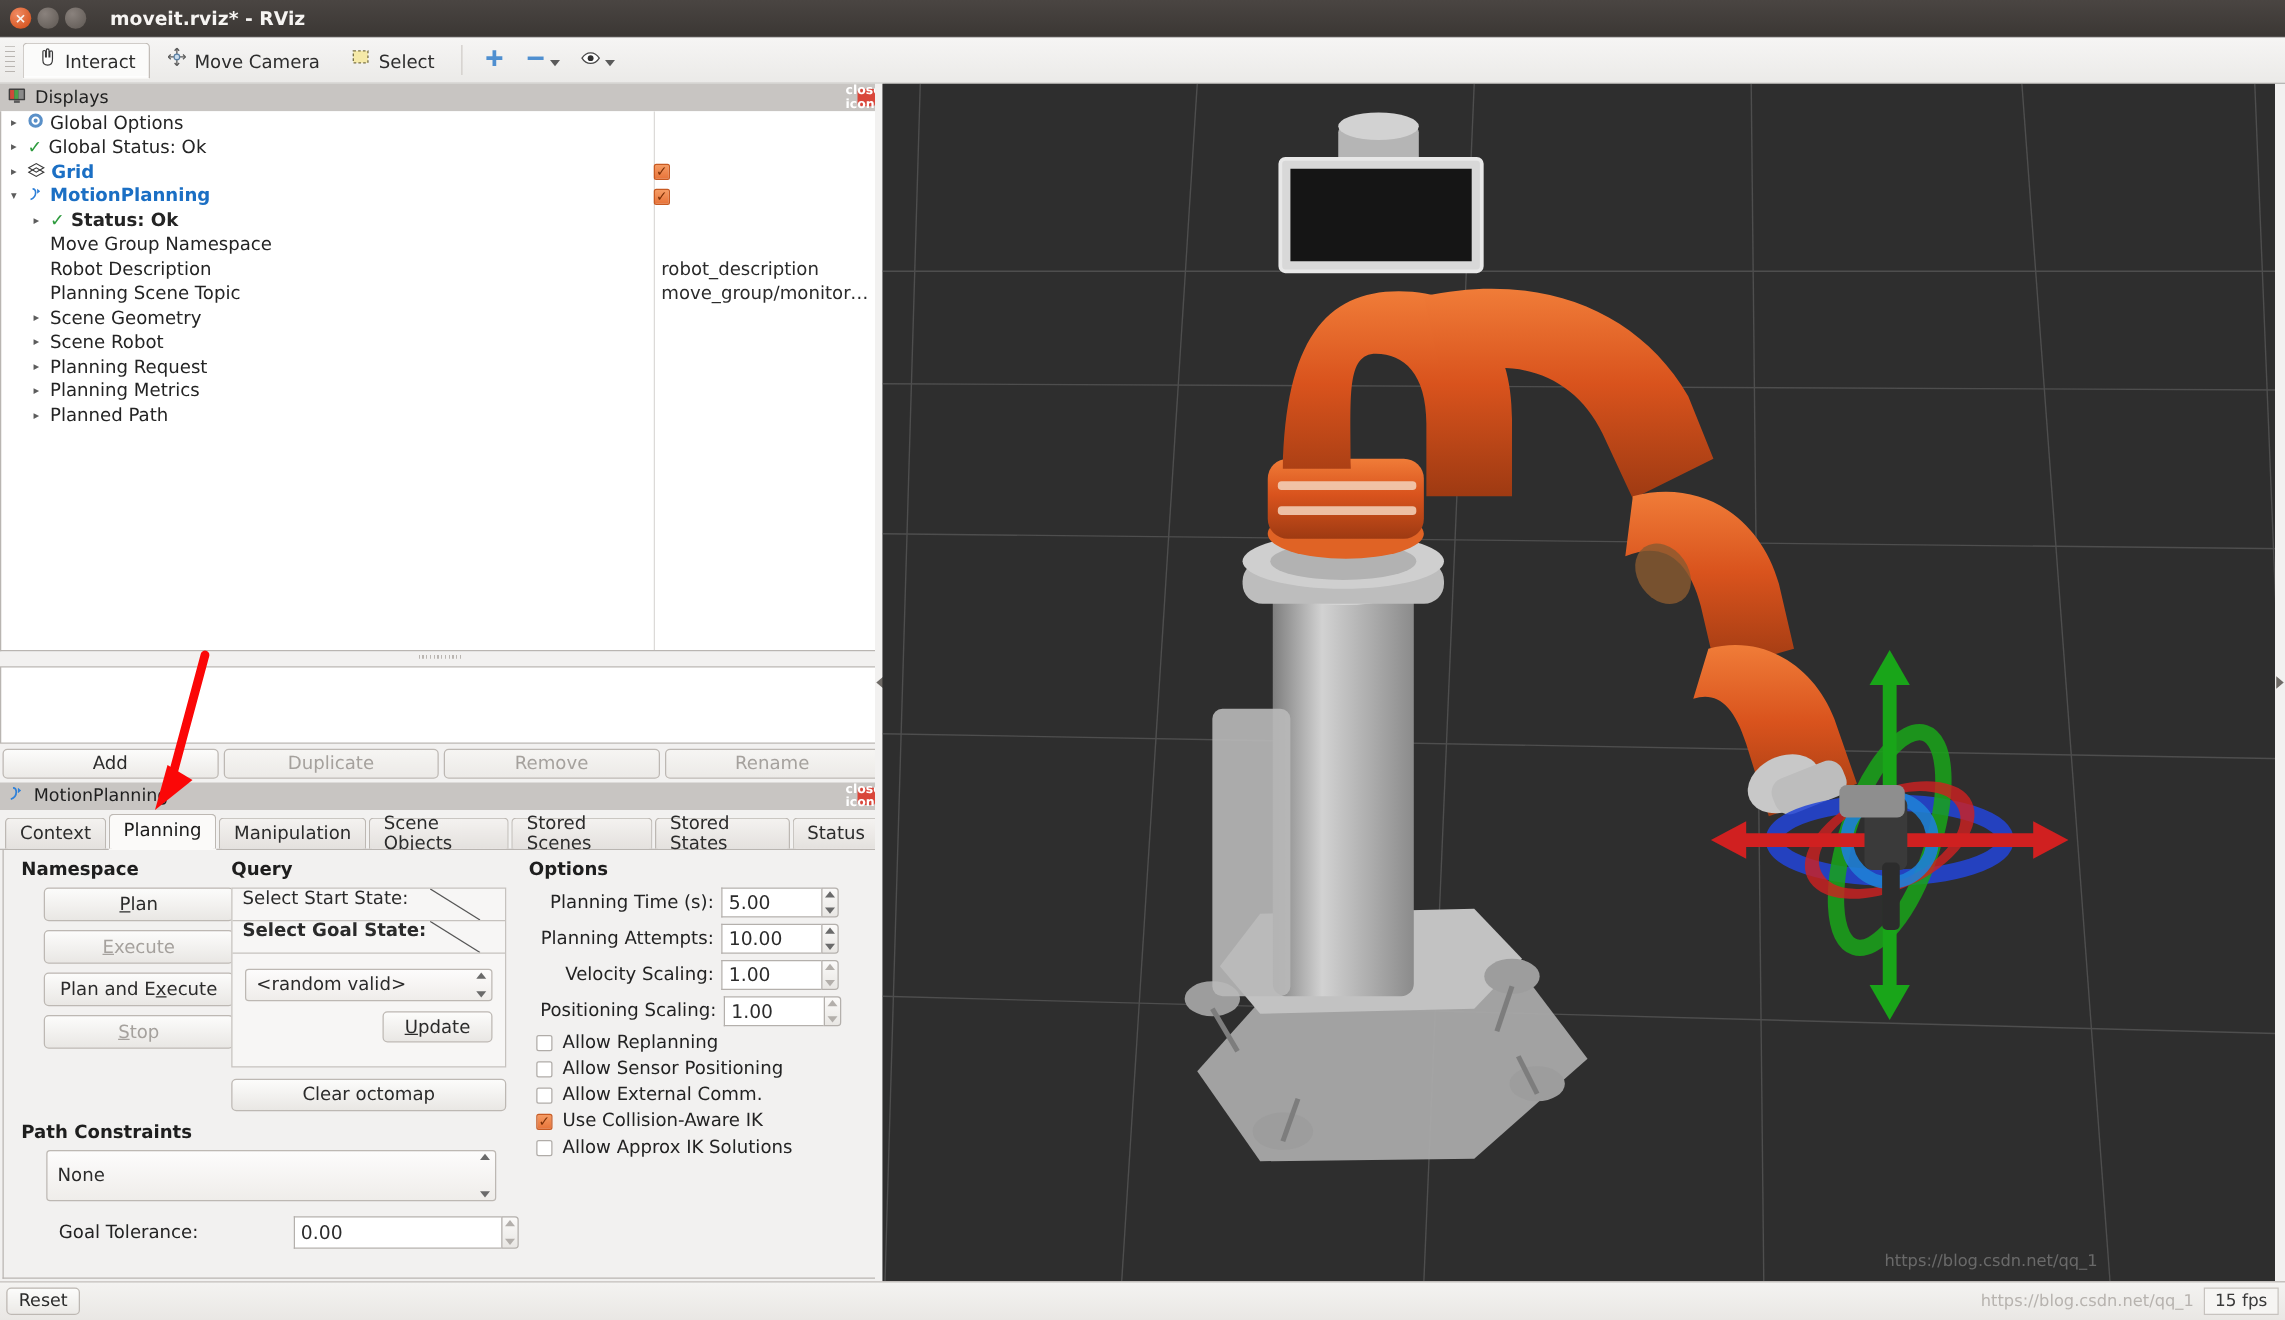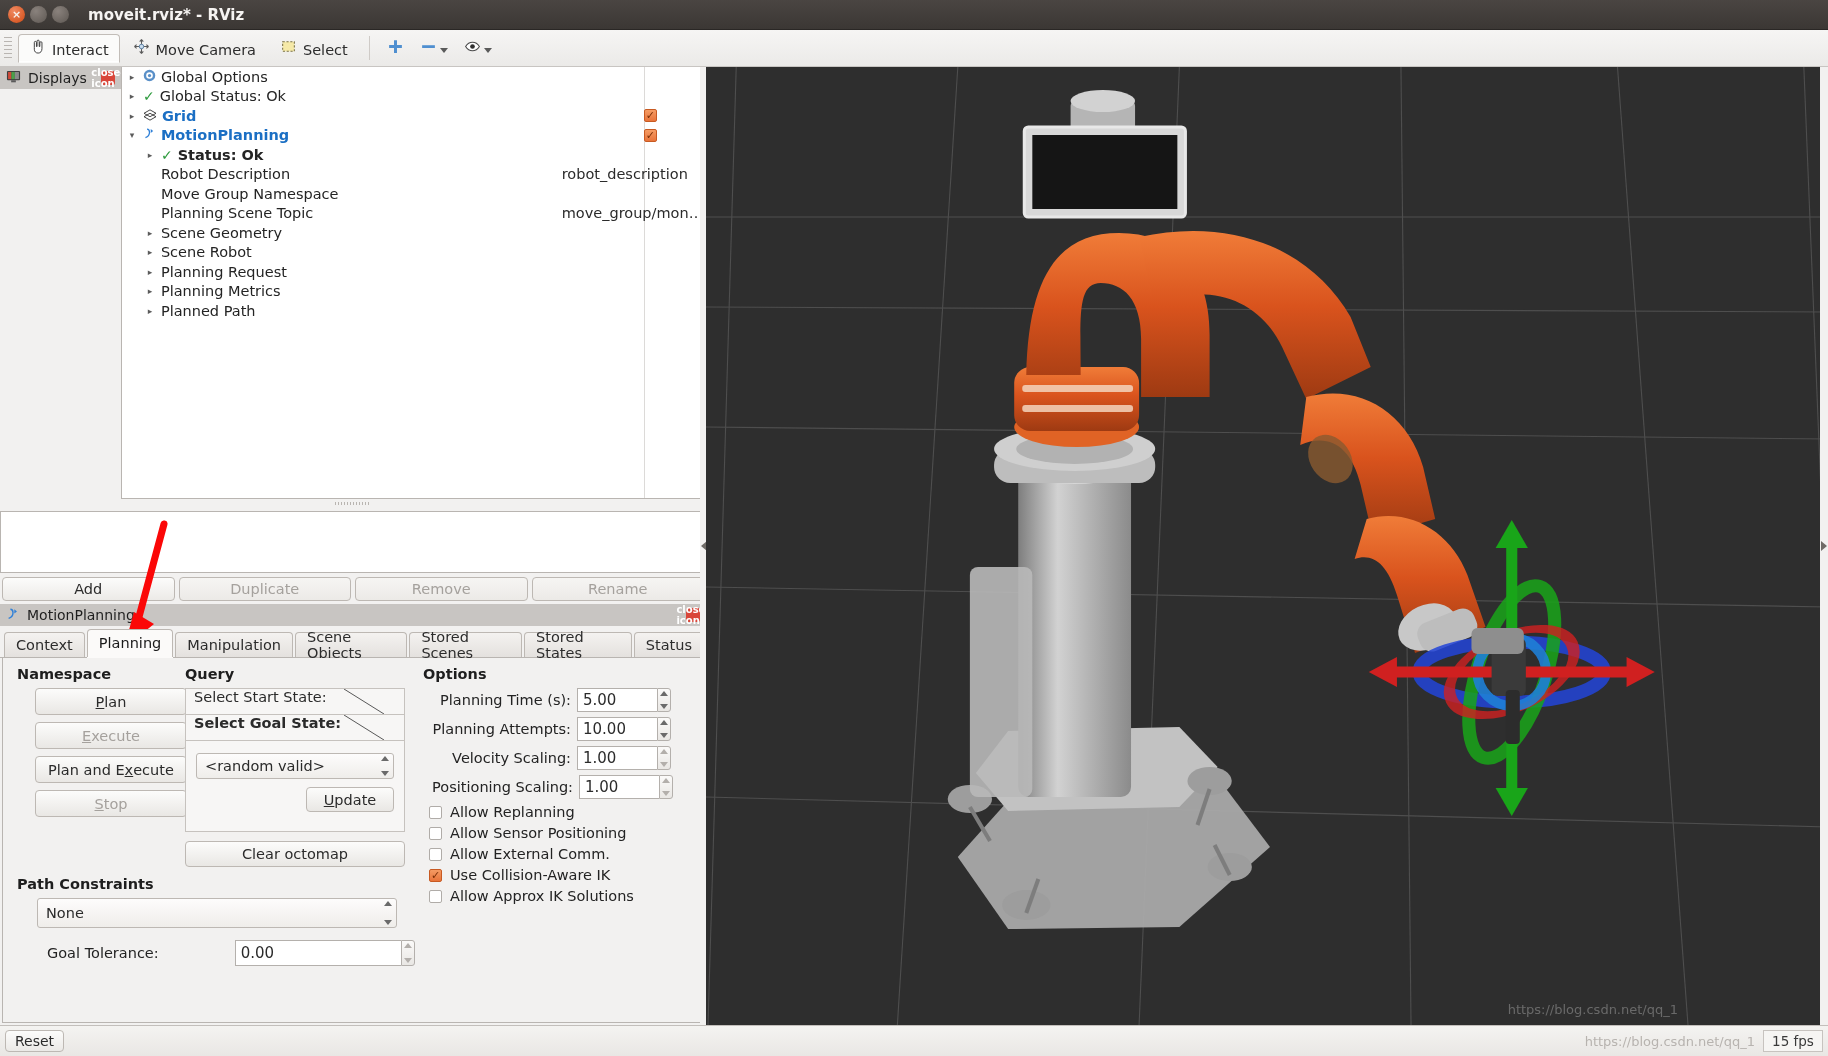--- a/index.html
+++ b/index.html
@@ -58,21 +58,21 @@
   #left-col { position:absolute; left:0; top:0; width:706px; bottom:0;
               display:flex; flex-direction:column; background:#f2f1f0; }
 
   
   .dock-title { height:22px; background:#c8c5c2; display:flex; align-items:center;
                 padding:0 6px; gap:7px; font-size:14px; color:#1f1f1f; }
   .dock-title .spacer { flex:1; }
   .dock-close { width:14px;height:14px;background:#d9463a;color:#fff;font-size:10px;
                 display:flex;align-items:center;justify-content:center;border-radius:2px;
                 font-weight:bold; }
-  #displays-dock { display:flex; flex-direction:row; }
+  #displays-dock { display:flex; flex-direction:column; }
   #displays-tree { height:432px; background:#ffffff; border:1px solid #b9b5b1;
                    border-top:none; position:relative; overflow:hidden; }
   .col-divider { position:absolute; top:0; bottom:0; left:522px; width:1px; background:#dcdad8; }
   .tree-row { display:flex; align-items:center; height:19.5px; font-size:14.5px; position:relative; }
   .tree-label { display:flex; align-items:center; gap:5px; width:522px; padding-left:4px; white-space:nowrap; }
   .tree-val { padding-left:6px; color:#2b2b2b; font-size:14.5px; white-space:nowrap;
               overflow:hidden; text-overflow:ellipsis; width:180px; }
   .arrow { width:12px; display:inline-block; text-align:center; color:#5c5c5c; font-size:9px; }
   .arrow.blank { color:transparent; }
   .tname { color:#242424; }
@@ -326,29 +326,29 @@
             <div class="tree-row">
               <span class="tree-label" style="padding-left:22px">
                 <span class="arrow">▸</span>
                 <span class="okcheck">✓</span>
                 <span class="tname" style="font-weight:bold;">Status: Ok</span>
               </span>
             </div>
             <div class="tree-row">
               <span class="tree-label" style="padding-left:22px">
                 <span class="arrow blank">▸</span>
+                <span class="tname" style="">Move Group Namespace</span>
+              </span>
+            </div>
+            <div class="tree-row">
+              <span class="tree-label" style="padding-left:22px">
+                <span class="arrow blank">▸</span>
                 <span class="tname" style="">Robot Description</span>
               </span>
               <span class="tree-val">robot_description</span>
-            </div>
-            <div class="tree-row">
-              <span class="tree-label" style="padding-left:22px">
-                <span class="arrow blank">▸</span>
-                <span class="tname" style="">Move Group Namespace</span>
-              </span>
             </div>
             <div class="tree-row">
               <span class="tree-label" style="padding-left:22px">
                 <span class="arrow blank">▸</span>
                 <span class="tname" style="">Planning Scene Topic</span>
               </span>
               <span class="tree-val">move_group/monitore…</span>
             </div>
             <div class="tree-row">
               <span class="tree-label" style="padding-left:22px">
@@ -545,21 +545,21 @@
               </div>
               <div class="cbrow">
                 <span class="cbox"></span>
                 <span class="opt-label">Allow Approx IK Solutions</span>
               </div>
             </div>
         </div>
 
         <div style="position:absolute; left:14px; top:218px; width:400px;">
           <div class="secthead">Path Constraints</div>
-          <div class="combo" style="margin-left:20px; width:360px; height:30px;">
+          <div class="combo" style="margin-left:20px; width:360px; height:41px;">
             <span>None</span>
             <span class="spin-arrows">
               <span class="sp-up"></span>
                 <span class="sp-dn"></span>
             </span>
           </div>
           <div style="display:flex; align-items:center; margin-top:12px; padding-left:30px;">
             <span class="opt-label">Goal Tolerance:</span>
             <div class="spinner" style="margin-left:76px; width:180px; height:26px;">
               <div class="txt" style="flex:1;">0.00</div>

